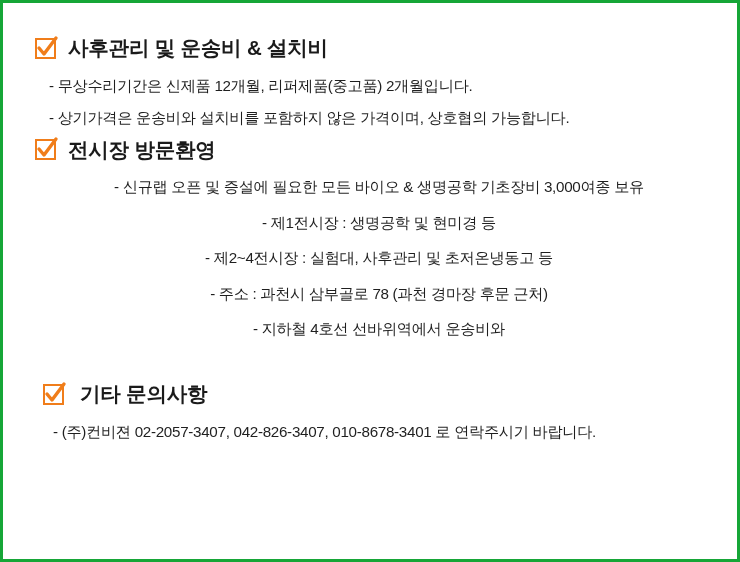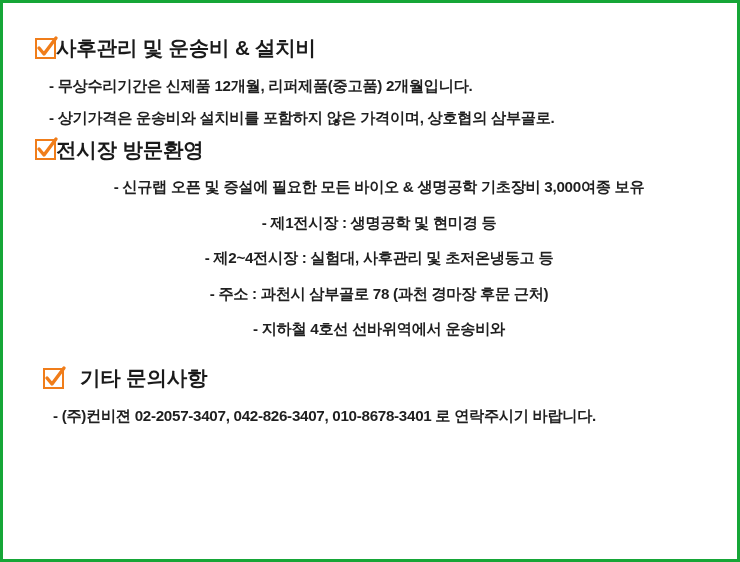--- a/index.html
+++ b/index.html
@@ -20,25 +20,26 @@
     border: 3px solid #16a637;
     background: #ffffff;
     padding: 26px 28px 20px 28px;
     position: relative;
   }
   .section {
     margin-bottom: 6px;
   }
   .section.sec-1 { margin-top: 8px; }
   .section.sec-2 { }
-  .section.sec-3 { margin-top: 26px; }
+  .section.sec-3 { margin-top: 42px; }
 
   .sec-head {
     display: flex;
     align-items: center;
+    gap: 12px;
     margin-bottom: 14px;
     padding-left: 4px;
   }
   .check-icon {
     width: 21px;
     height: 21px;
     border: 2px solid #f07d1a;
     box-sizing: border-box;
     position: relative;
     flex: 0 0 auto;
@@ -59,21 +60,21 @@
     line-height: 1.1;
   }
   .sec-3 .sec-head { gap: 16px; padding-left: 12px; }
 
   .lines {
     padding-left: 18px;
   }
   .line {
     font-size: 15.2px;
     color: #1f1f1f;
-    font-weight: bold;
+    font-weight: normal;
     line-height: 1.55;
     margin-bottom: 9px;
     letter-spacing: -0.3px;
     white-space: nowrap;
   }
   .sec-2 .lines { padding-left: 18px; }
   .sec-2 .line { margin-bottom: 12px; text-align: center; }
   .sec-3 .lines { padding-left: 22px; }
 </style>
 </head>
@@ -85,21 +86,21 @@
     <div class="sec-head">
       <span class="check-icon">
         <svg viewBox="0 0 26 26" aria-hidden="true">
           <path d="M5 13 L10 19 L22 3" fill="none" stroke="#f07d1a" stroke-width="3.4" stroke-linecap="round" stroke-linejoin="round"></path>
         </svg>
       </span>
       <span class="sec-title">사후관리 및 운송비 &amp; 설치비</span>
     </div>
     <div class="lines">
       <div class="line">- 무상수리기간은 신제품 12개월, 리퍼제품(중고품) 2개월입니다.</div>
-      <div class="line">- 상기가격은 운송비와 설치비를 포함하지 않은 가격이며, 상호협의 삼부골로.</div>
+      <div class="line">- 상기가격은 운송비와 설치비를 포함하지 않은 가격이며, 상호협의 가능합니다.</div>
     </div>
   </div>
 
   <div class="section sec-2">
     <div class="sec-head">
       <span class="check-icon">
         <svg viewBox="0 0 26 26" aria-hidden="true">
           <path d="M5 13 L10 19 L22 3" fill="none" stroke="#f07d1a" stroke-width="3.4" stroke-linecap="round" stroke-linejoin="round"></path>
         </svg>
       </span>

